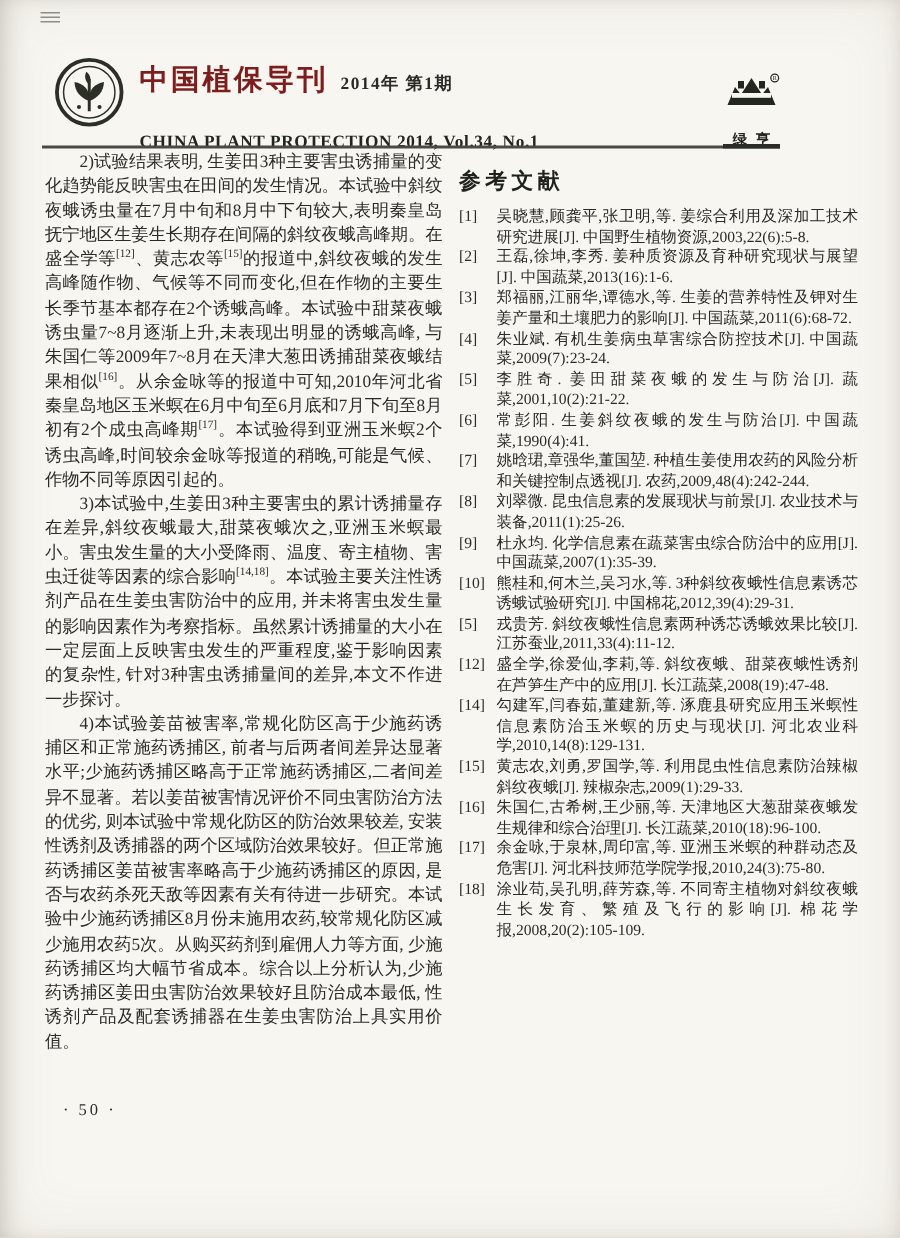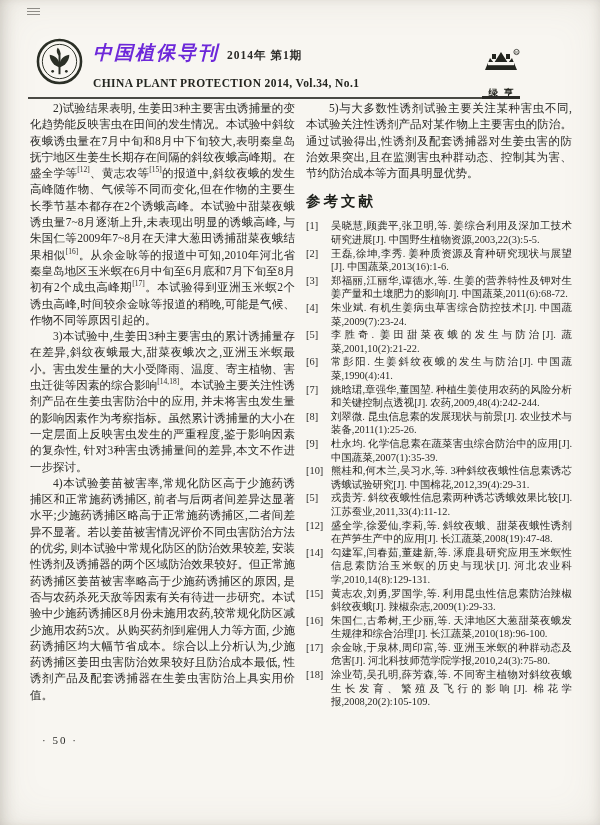--- a/index.html
+++ b/index.html
@@ -10,23 +10,23 @@
     box-shadow:inset 10px 0 18px -10px rgba(70,62,48,.28),
                inset -6px 0 14px -8px rgba(70,62,48,.18),
                inset 0 0 40px rgba(120,110,88,.10);
   }
   .scan-mark{position:absolute;top:6px;left:27px;width:13px;}
   .scan-mark i{display:block;height:1px;background:rgba(60,58,52,.55);margin:2px 0;}
   
   .header{position:absolute;top:38px;left:36px;width:440px;display:flex;align-items:flex-start;}
   .emblem{width:47px;height:47px;flex:0 0 auto;margin-right:10px;}
   .title-block{padding-top:2px;}
-  .cn-title{font-size:19px;font-weight:bold;font-style:italic;letter-spacing:2px;color:#6d28d9;}
+  .cn-title{font-size:19px;font-weight:bold;letter-spacing:2px;color:#7f1d1d;}
   .issue{font-size:11.5px;font-weight:bold;font-style:normal;letter-spacing:1px;margin-left:8px;}
-  .en-title{font-size:11.5px;font-weight:bold;letter-spacing:.4px;margin-top:11px;color:#23251f;}
+  .en-title{font-size:11.5px;font-weight:bold;letter-spacing:.4px;margin-top:23px;color:#23251f;}
   .rule{position:absolute;top:97px;left:28px;width:492px;height:1.5px;background:#4a4a44;}
   .rule-thick{position:absolute;top:95.5px;left:482px;width:38px;height:3px;background:#2c2c28;}
   
   .brand{position:absolute;top:48px;left:481px;width:40px;text-align:center;color:#23251f;}
   .brand svg{display:block;margin:0 auto;}
   .brand-text{font-size:9.5px;font-weight:bold;letter-spacing:6px;padding-left:6px;margin-top:13px;}
   
   .col{position:absolute;top:100px;width:265px;text-align:justify;}
   .col-left{left:30px;}
   .col-right{left:306px;width:266px;}
@@ -84,28 +84,25 @@
   <div class="rule"></div>
   <div class="rule-thick"></div>
 
   <div class="col col-left" id="left-col">
       <p class="indent"><span>2)试验结果表明, 生姜田3种主要害虫诱捕量的变化趋势能反映害虫在田间的发生情况。本试验中斜纹夜蛾诱虫量在7月中旬和8月中下旬较大,表明秦皇岛抚宁地区生姜生长期存在间隔的斜纹夜蛾高峰期。在盛全学等</span><sup>[12]</sup><span>、黄志农等</span><sup>[15]</sup><span>的报道中,斜纹夜蛾的发生高峰随作物、气候等不同而变化,但在作物的主要生长季节基本都存在2个诱蛾高峰。本试验中甜菜夜蛾诱虫量7~8月逐渐上升,未表现出明显的诱蛾高峰, 与朱国仁等2009年7~8月在天津大葱田诱捕甜菜夜蛾结果相似</span><sup>[16]</sup><span>。从余金咏等的报道中可知,2010年河北省秦皇岛地区玉米螟在6月中旬至6月底和7月下旬至8月初有2个成虫高峰期</span><sup>[17]</sup><span>。本试验得到亚洲玉米螟2个诱虫高峰,时间较余金咏等报道的稍晚,可能是气候、作物不同等原因引起的。</span></p>
       <p class="indent"><span>3)本试验中,生姜田3种主要害虫的累计诱捕量存在差异,斜纹夜蛾最大,甜菜夜蛾次之,亚洲玉米螟最小。害虫发生量的大小受降雨、温度、寄主植物、害虫迁徙等因素的综合影响</span><sup>[14,18]</sup><span>。本试验主要关注性诱剂产品在生姜虫害防治中的应用, 并未将害虫发生量的影响因素作为考察指标。虽然累计诱捕量的大小在一定层面上反映害虫发生的严重程度,鉴于影响因素的复杂性, 针对3种害虫诱捕量间的差异,本文不作进一步探讨。</span></p>
       <p class="indent"><span>4)本试验姜苗被害率,常规化防区高于少施药诱捕区和正常施药诱捕区, 前者与后两者间差异达显著水平;少施药诱捕区略高于正常施药诱捕区,二者间差异不显著。若以姜苗被害情况评价不同虫害防治方法的优劣, 则本试验中常规化防区的防治效果较差, 安装性诱剂及诱捕器的两个区域防治效果较好。但正常施药诱捕区姜苗被害率略高于少施药诱捕区的原因, 是否与农药杀死天敌等因素有关有待进一步研究。本试验中少施药诱捕区8月份未施用农药,较常规化防区减少施用农药5次。从购买药剂到雇佣人力等方面, 少施药诱捕区均大幅节省成本。综合以上分析认为,少施药诱捕区姜田虫害防治效果较好且防治成本最低, 性诱剂产品及配套诱捕器在生姜虫害防治上具实用价值。</span></p>
     </div>
 
   <div class="col col-right">
-    <div id="right-col-paras">
-        <p class="indent"><span>5)与大多数性诱剂试验主要关注某种害虫不同, 本试验关注性诱剂产品对某作物上主要害虫的防治。通过试验得出,性诱剂及配套诱捕器对生姜虫害的防治效果突出,且在监测害虫种群动态、控制其为害、节约防治成本等方面具明显优势。</span></p>
-      </div>
     <div class="refs-heading">参考文献</div>
     <div id="ref-list">
         <div class="ref">
           <span class="ref-no">[1]</span>
-          <span class="ref-text">吴晓慧,顾龚平,张卫明,等. 姜综合利用及深加工技术研究进展[J]. 中国野生植物资源,2003,22(3):5-5.</span>
+          <span class="ref-text">吴晓慧,顾龚平,张卫明,等. 姜综合利用及深加工技术研究进展[J]. 中国野生植物资源,2003,22(6):5-8.</span>
         </div>
         <div class="ref">
           <span class="ref-no">[2]</span>
           <span class="ref-text">王磊,徐坤,李秀. 姜种质资源及育种研究现状与展望[J]. 中国蔬菜,2013(16):1-6.</span>
         </div>
         <div class="ref">
           <span class="ref-no">[3]</span>
           <span class="ref-text">郑福丽,江丽华,谭德水,等. 生姜的营养特性及钾对生姜产量和土壤肥力的影响[J]. 中国蔬菜,2011(6):68-72.</span>
         </div>
         <div class="ref">

